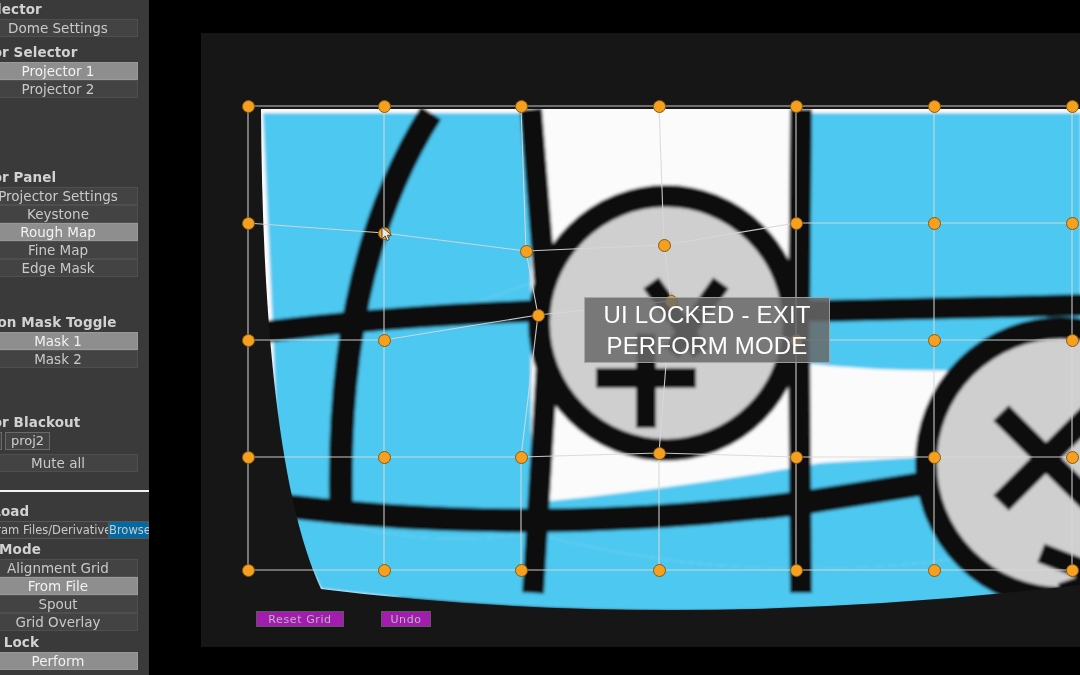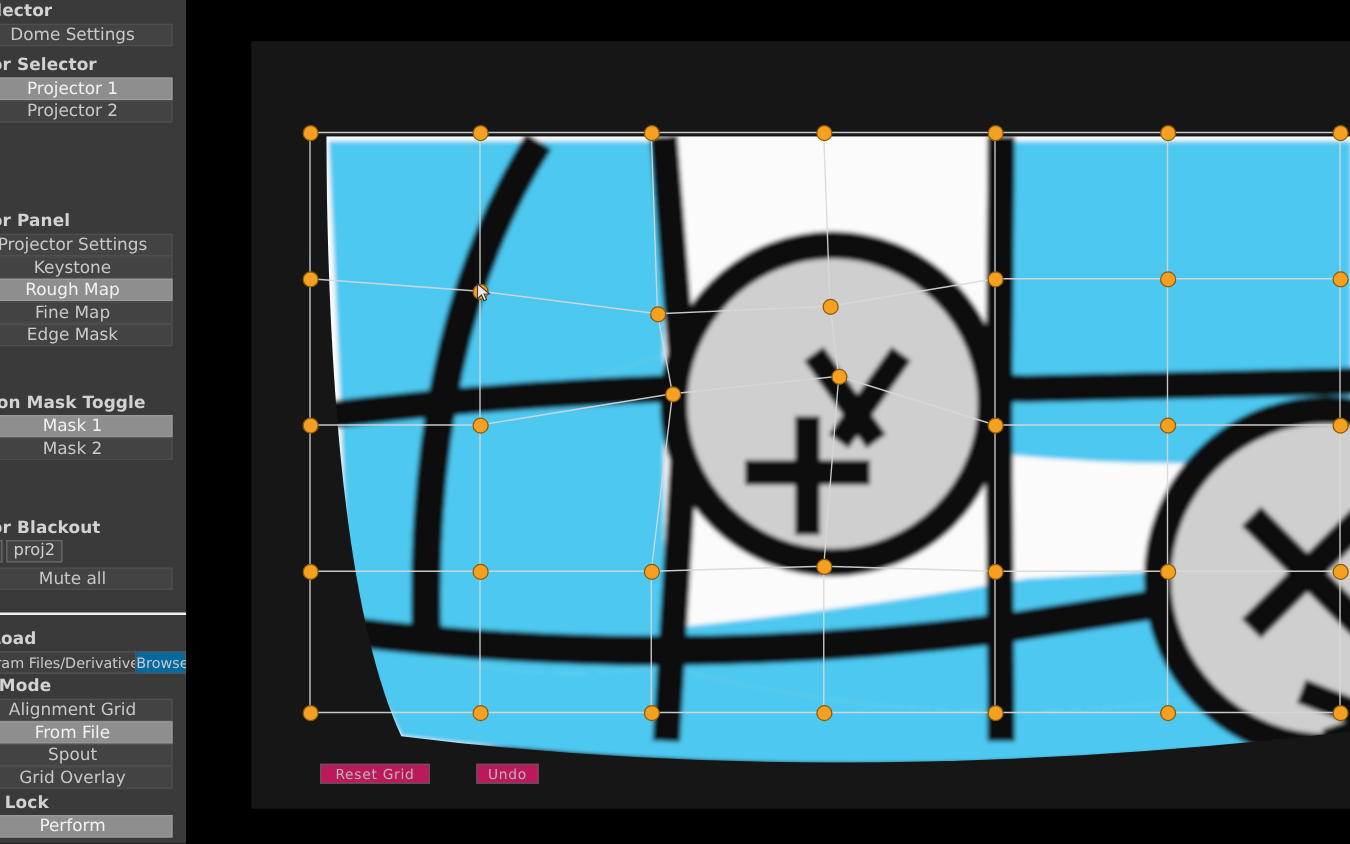--- a/index.html
+++ b/index.html
@@ -146,21 +146,21 @@
     font-size:24px;
     line-height:31px;
     font-family:"Liberation Sans", sans-serif;
     letter-spacing:.2px;
   }
 
   .cbtn{
     position:absolute;
     height:16px;
     line-height:15px;
-    background:#be185d;
+    background:#a21caf;
     border:1px solid #5a5a5a;
     color:#b9b9b9;
     font-size:11px;
     text-align:center;
     letter-spacing:.6px;
     font-family:"DejaVu Sans", sans-serif;
   }
   #reset-grid{ left:55px; top:578px; width:88px; }
   #undo-btn{ left:180px; top:578px; width:50px; }
 </style>
@@ -320,19 +320,22 @@
           <div class="handle" style="left: 458px; top: 537px; background: rgb(245, 160, 32);"></div>
           <div class="handle" style="left: 595px; top: 537px; background: rgb(245, 160, 32);"></div>
           <div class="handle" style="left: 733px; top: 537px; background: rgb(245, 160, 32);"></div>
           <div class="handle" style="left: 871px; top: 537px; background: rgb(245, 160, 32);"></div>
         </div>
 
       <svg id="cursor" style="left:180px; top:193px;" viewBox="0 0 12 16">
         <path d="M1,1 L1,13 L4.2,10 L6.2,14.6 L8.2,13.7 L6.3,9.3 L10.5,9.1 Z" fill="#e9e9e9" stroke="#3a3a3a" stroke-width="0.9"></path>
       </svg>
 
+      <div id="overlay-lock">
+        <span>UI LOCKED - EXIT PERFORM MODE</span>
+      </div>
 
       <div id="reset-grid" class="cbtn">Reset Grid</div>
       <div id="undo-btn" class="cbtn">Undo</div>
 
     </div>
   </div>
 </div>
 
 </body></html>

